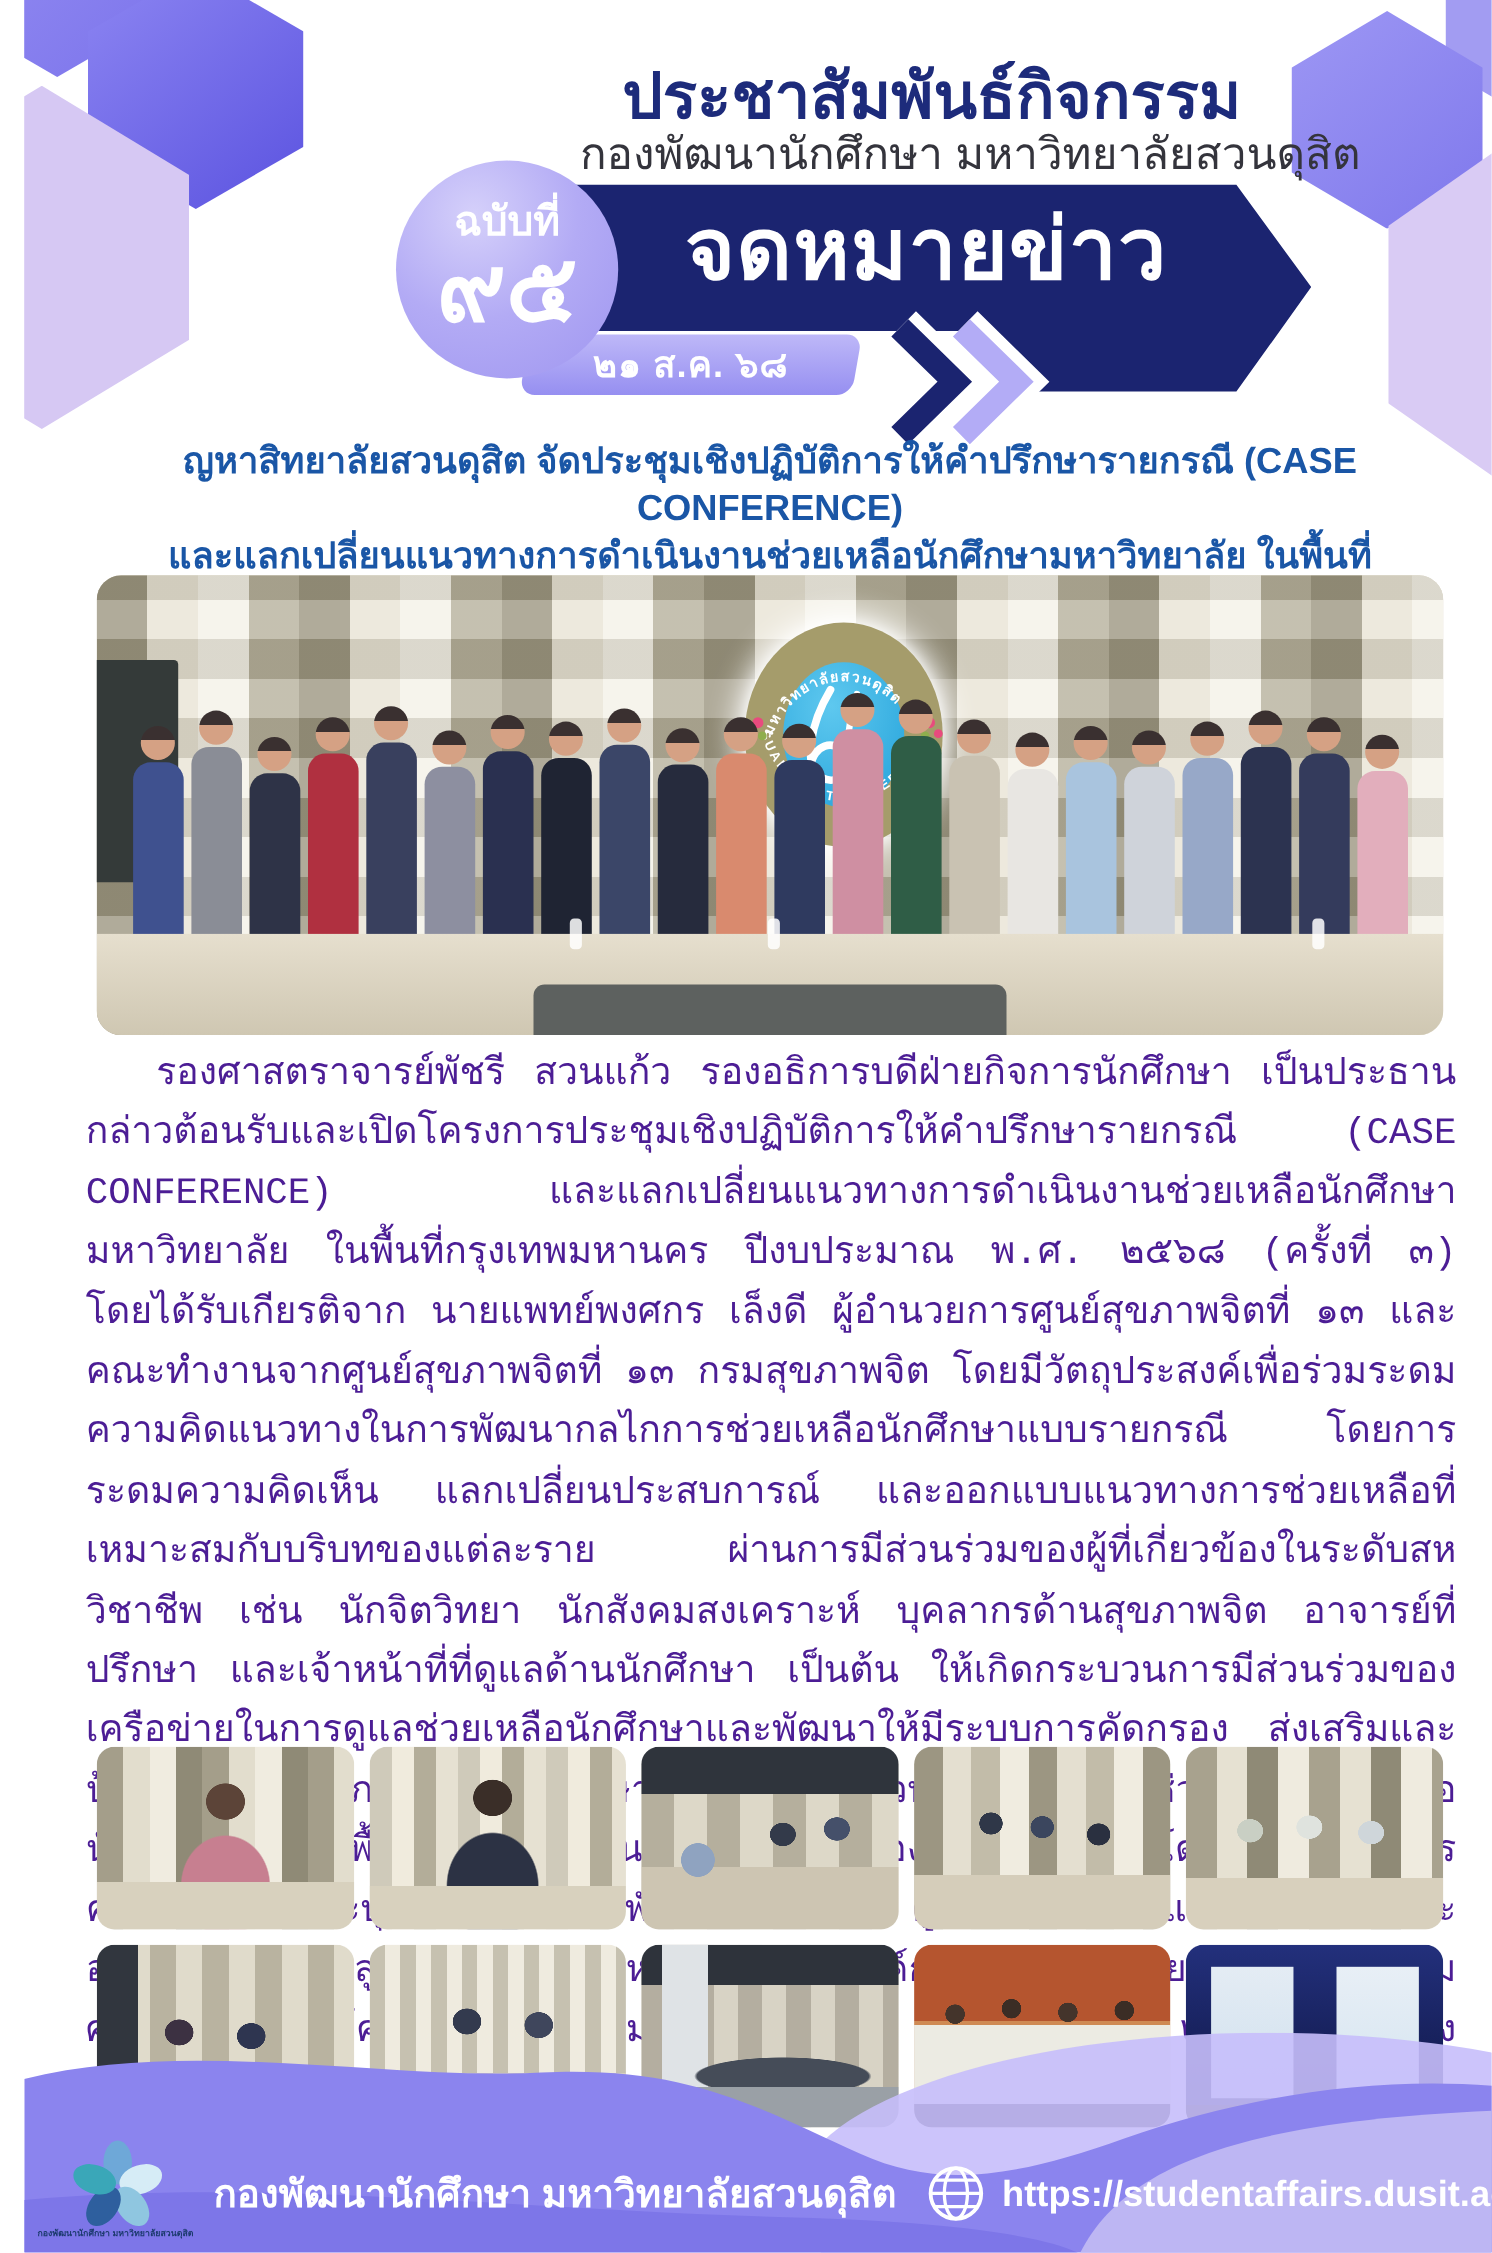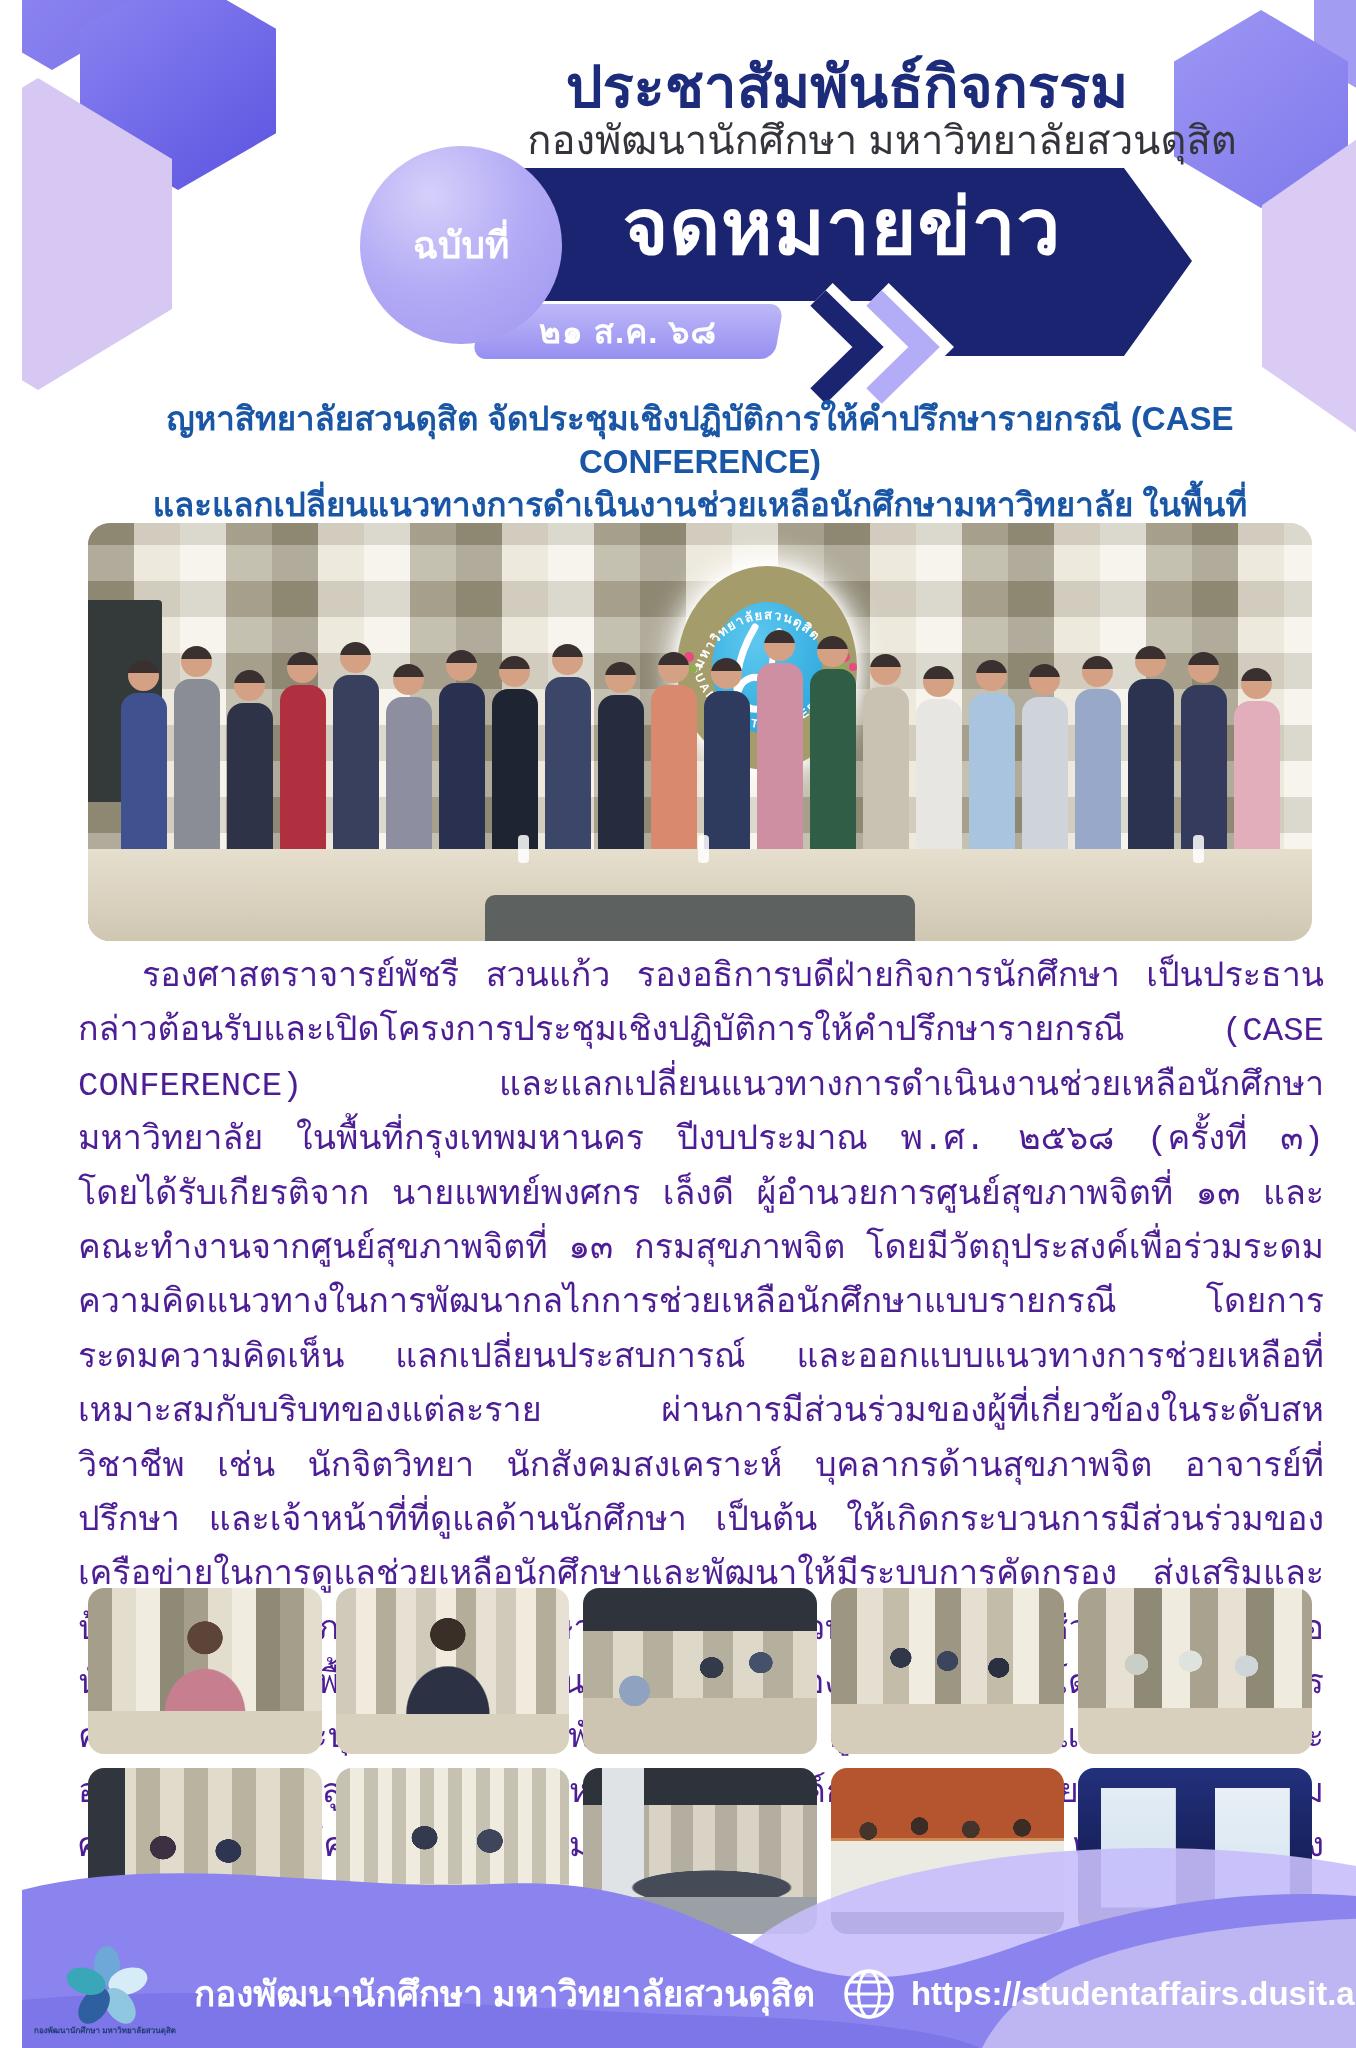--- a/index.html
+++ b/index.html
@@ -175,20 +175,21 @@
     <polyline points="366,138 416,187 366,236" fill="none" stroke="#1b2470" stroke-width="22"></polyline>
     <polyline points="422,138 472,187 422,236" fill="none" stroke="#ffffff" stroke-width="42"></polyline>
     <polyline points="422,138 472,187 422,236" fill="none" stroke="#b3acf6" stroke-width="22"></polyline>
   </svg>
   <div class="banner-text">จดหมายข่าว</div>
   <div class="date-band">
     <span>๒๑ ส.ค. ๖๘</span>
   </div>
   <div class="issue-badge">
     <div class="issue-label">ฉบับที่</div>
+    <div class="issue-number">๙๕</div>
   </div>
 
   <div class="headline">
     <div>ญหาสิทยาลัยสวนดุสิต จัดประชุมเชิงปฏิบัติการให้คำปรึกษารายกรณี (CASE CONFERENCE)</div>
     <div>และแลกเปลี่ยนแนวทางการดำเนินงานช่วยเหลือนักศึกษามหาวิทยาลัย ในพื้นที่กรุงเทพมหานคร</div>
     <div>ปีงบประมาณ พ.ศ. ๒๕๖๘ (ครั้งที่ ๓) : พัฒนากลไกการดูแลสุขภาพจิตนักศึกษา</div>
   </div>
 
   <div class="main-photo" title="Group photo of executives, staff and health officers standing behind a conference table in a meeting room with the Suan Dusit University emblem on a checkered acoustic wall">
     <div class="wall"></div>

